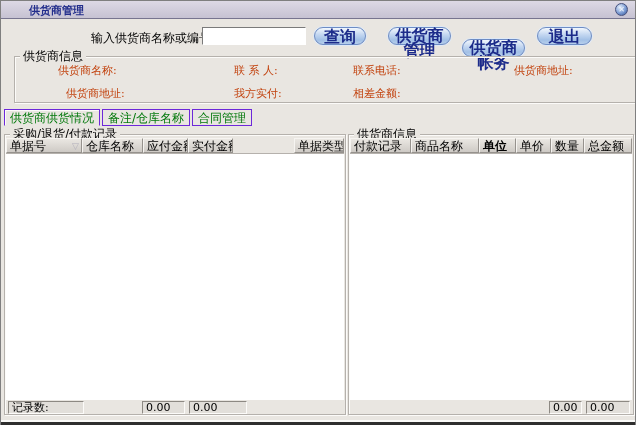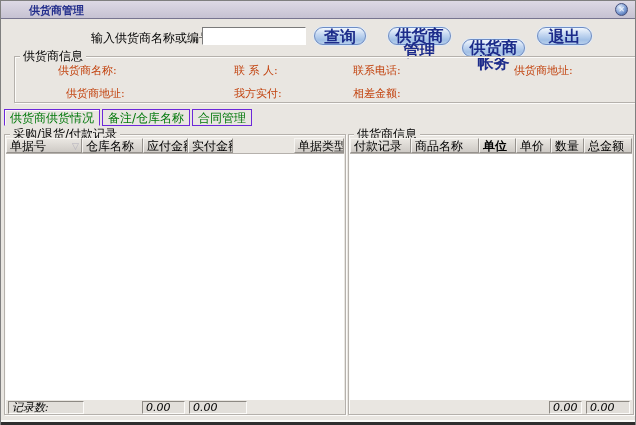--- a/index.html
+++ b/index.html
@@ -67,21 +67,21 @@
   .rc1{left:349px;width:61px;} .rc2{left:410px;width:68px;} .rc3{left:478px;width:37px;font-weight:bold;}
   .rc4{left:515px;width:35px;} .rc5{left:550px;width:33px;} .rc6{left:583px;width:48px;}
   .sort-glyph {float:right; margin-right:2px; color:#b3b0bc; font-size:9px; line-height:12px;}
   .table-body {position:absolute; top:152px; height:246px; background:#ffffff;
     border-top:1px solid #b5b1ac;}
   .body-left  {left:5px;   width:338px;}
   .body-right {left:349px; width:282px;}
   
   .sunken {position:absolute; top:400px; height:13px; box-sizing:border-box;
     background:#e2dfda; border:1px solid; border-color:#8d8983 #fcfbf9 #fcfbf9 #8d8983;
-    font-size:11px; line-height:10px; padding:1px 3px 0; color:#000; white-space:nowrap; overflow:hidden;font-style:italic;}
+    font-size:11px; line-height:10px; padding:1px 3px 0; color:#000; white-space:nowrap; overflow:hidden;}
   .s-count {left:7px;   width:76px;}
   .s-l1    {left:141px; width:43px;}
   .s-l2    {left:188px; width:58px;}
   .s-r1    {left:548px; width:33px;}
   .s-r2    {left:585px; width:44px;}
 </style>
 </head>
 <body>
 
 <div class="window">

